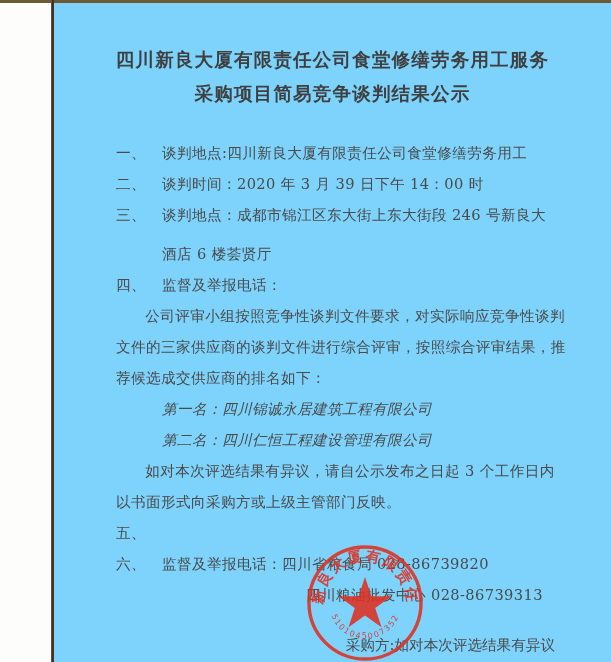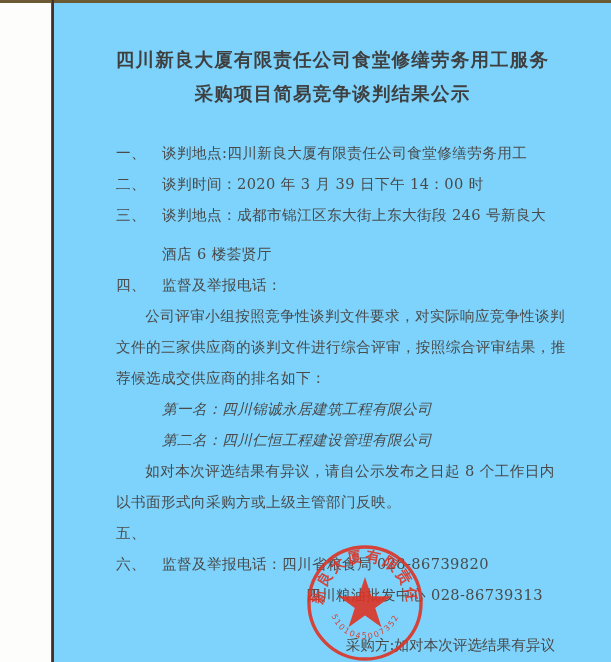--- a/index.html
+++ b/index.html
@@ -168,21 +168,21 @@
         <div class="item">
           <span class="item-num">四、</span>
           <span class="item-body">监督及举报电话：</span>
         </div>
 
         <div class="para">公司评审小组按照竞争性谈判文件要求，对实际响应竞争性谈判文件的三家供应商的谈判文件进行综合评审，按照综合评审结果，推荐候选成交供应商的排名如下：</div>
 
         <div class="rank-line">第一名：四川锦诚永居建筑工程有限公司</div>
         <div class="rank-line">第二名：四川仁恒工程建设管理有限公司</div>
 
-        <div class="para">如对本次评选结果有异议，请自公示发布之日起 8 个工作日内以书面形式向采购方或上级主管部门反映。</div>
+        <div class="para">如对本次评选结果有异议，请自公示发布之日起 3 个工作日内以书面形式向采购方或上级主管部门反映。</div>
 
         <div class="item">
           <span class="item-num">五、</span>
         </div>
 
         <div class="item">
           <span class="item-num">六、</span>
           <span class="item-body">监督及举报电话：四川省粮食局 028-86739820</span>
         </div>
 

